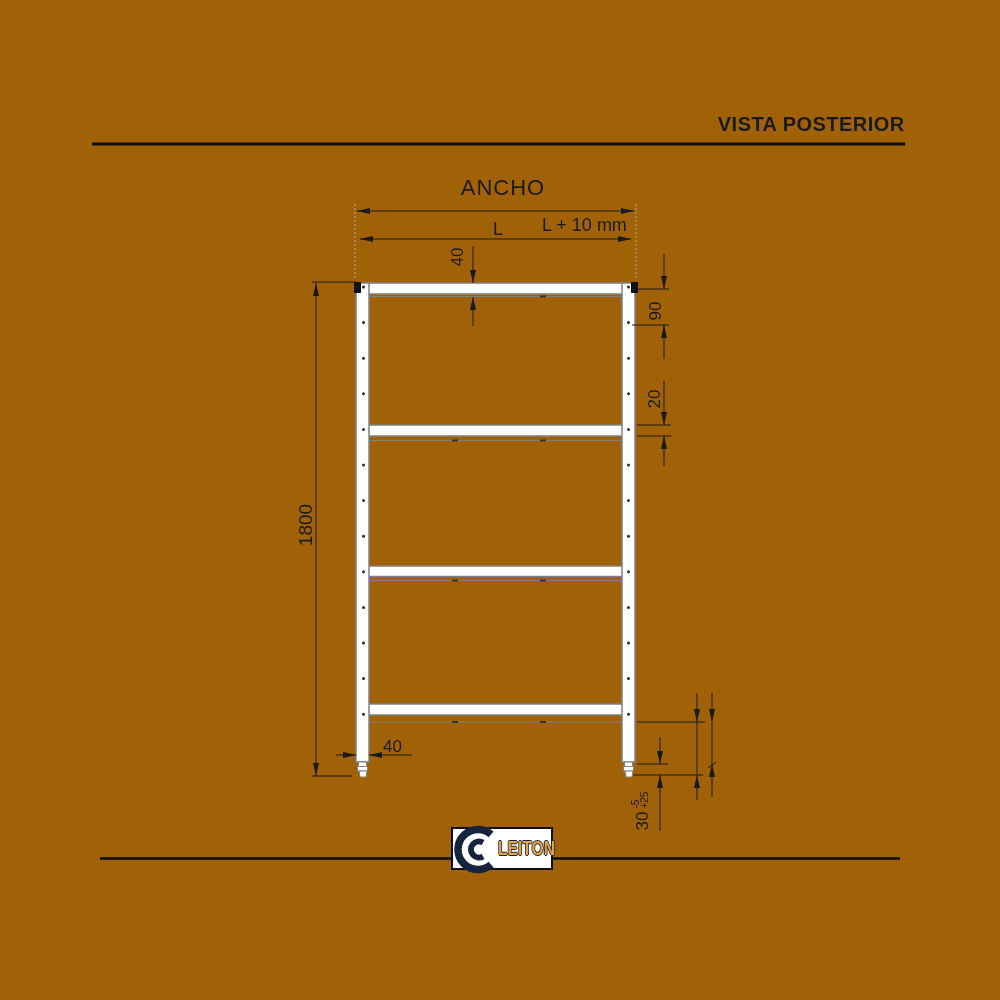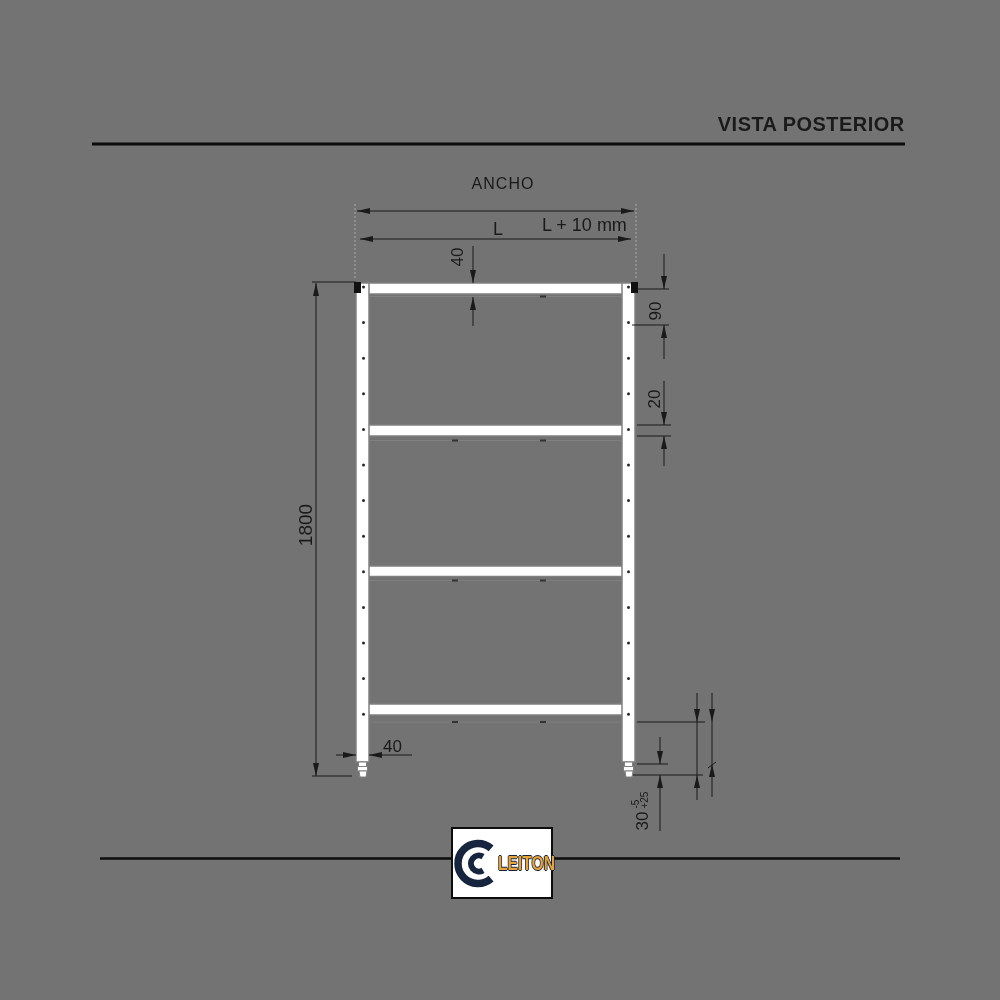--- a/index.html
+++ b/index.html
@@ -1,26 +1,26 @@
 <!DOCTYPE html>
 <html><head>
 <meta charset="utf-8">
 <style>
   html,body{margin:0;padding:0;background:#ffffff;}
-  #page{position:relative;width:1000px;height:1000px;background:#737373;overflow:hidden;
+  #page{position:relative;width:1000px;height:1000px;background:#a16207;overflow:hidden;
         font-family:"Liberation Sans", sans-serif;color:#1a1a1a;}
   svg{position:absolute;left:0;top:0;}
   .lbl{position:absolute;color:#1a1a1a;white-space:nowrap;}
   .title{font-size:21px;font-weight:bold;letter-spacing:0.5px;transform:scaleX(0.95);transform-origin:right center;}
-  .ancho{font-size:16px;letter-spacing:1px;}
+  .ancho{font-size:22px;letter-spacing:1px;}
   .dim{font-size:17px;}
   .rot{transform:rotate(-90deg);transform-origin:center center;display:flex;align-items:center;justify-content:center;}
   .tolwrap{display:flex;align-items:center;gap:3px;}
   .tolstack{display:flex;flex-direction:column;line-height:9px;font-size:10px;margin-top:-6px;}
-  #logo-box{position:absolute;left:451px;top:827px;width:102px;height:72px;background:#ffffff;
+  #logo-box{position:absolute;left:451px;top:827px;width:102px;height:43px;background:#ffffff;
             border:2.5px solid #0d0d0d;box-sizing:border-box;display:flex;align-items:center;}
   #logo-text{font-size:20px;font-weight:bold;color:#e8a43c;letter-spacing:0px;
              transform:scaleX(0.78);transform-origin:left center;margin-left:-3px;
              text-shadow:-1px 0 #16243d,1px 0 #16243d,0 -1px #16243d,0 1px #16243d;}
 </style>
 </head>
 <body>
 
 <div id="page">
 

